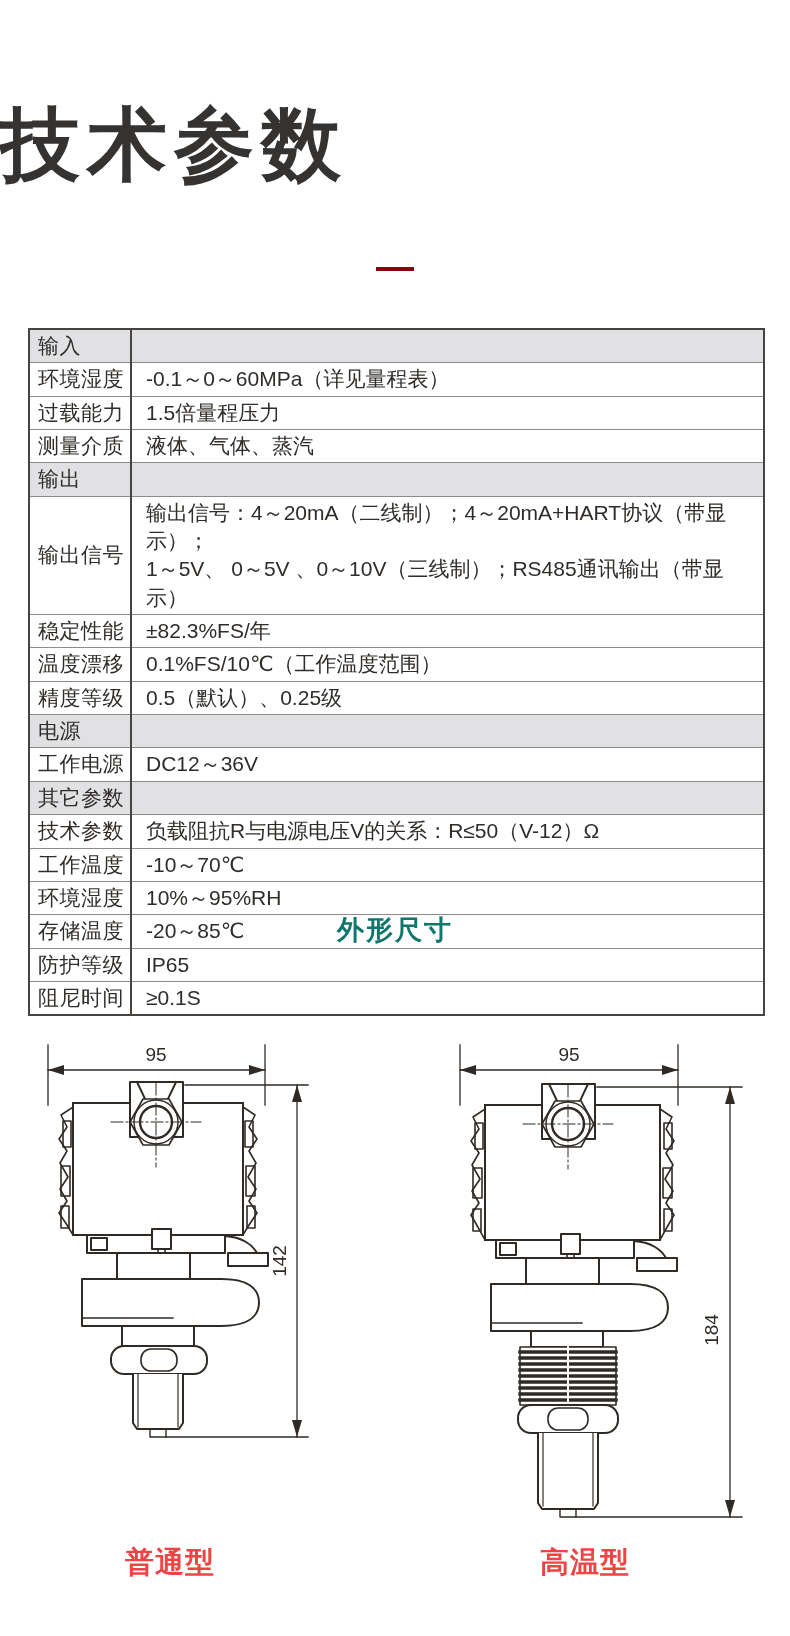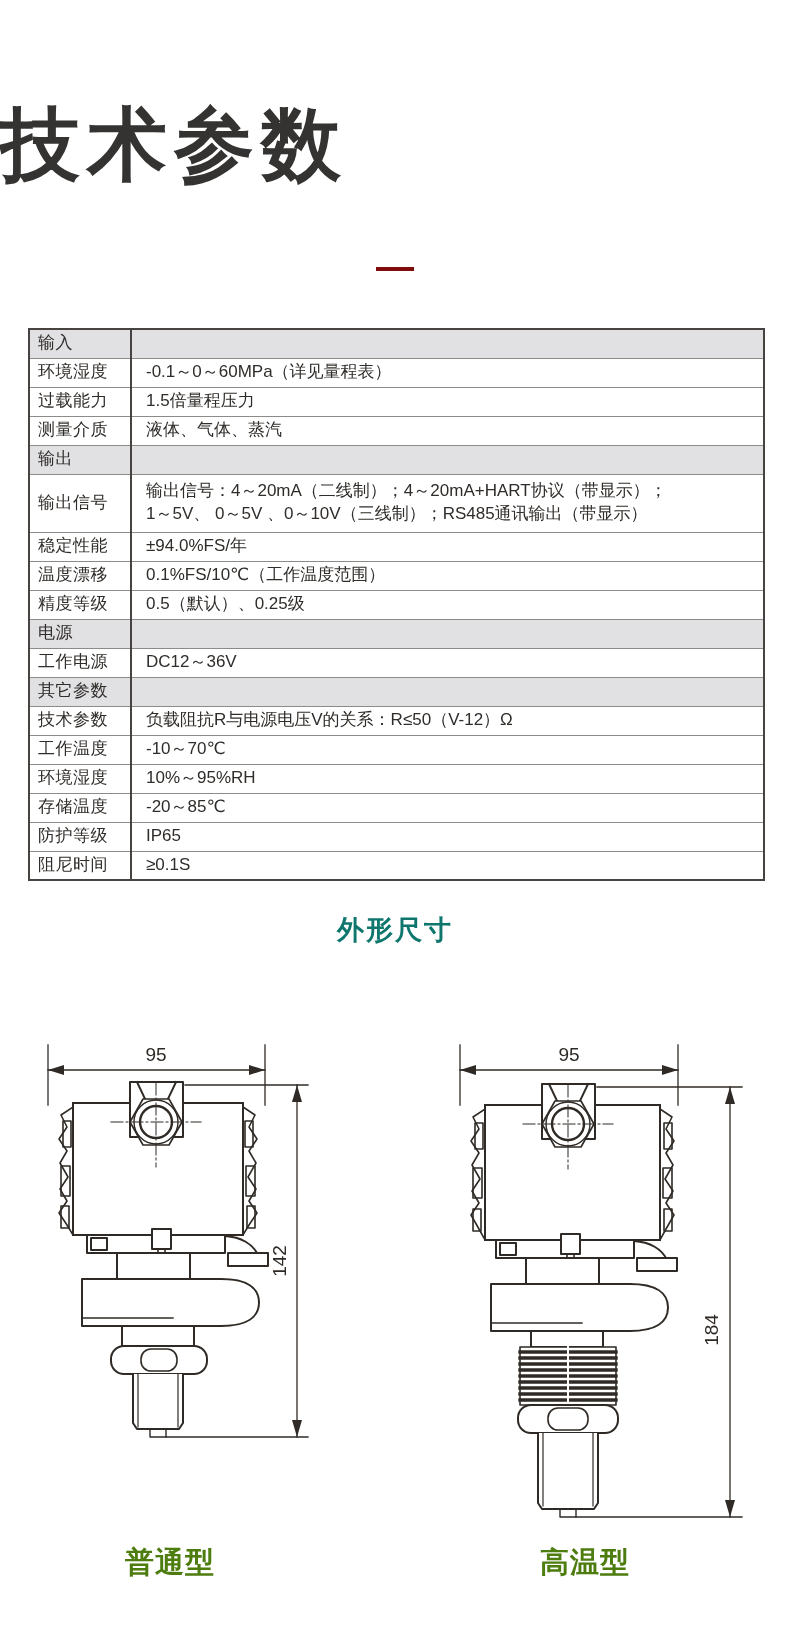--- a/index.html
+++ b/index.html
@@ -39,21 +39,21 @@
   }
   table.spec-table {
     width: 100%;
     border-collapse: collapse;
     border: 2px solid #474340;
     table-layout: fixed;
   }
   table.spec-table td {
     border-top: 1px solid #8d8a88;
     border-bottom: 1px solid #8d8a88;
-    font-size: 17px;
+    font-size: 21px;
     color: #2f2c29;
     vertical-align: middle;
     line-height: 1.35;
   }
   table.spec-table tr { height: 29px; }
   table.spec-table tr.tall { height: 58px; }
   td.label-cell {
     width: 102px;
     padding: 2px 4px 2px 8px;
     border-right: 2px solid #474340;
@@ -79,21 +79,21 @@
   .drawing { position: absolute; }
   .drawing svg { display: block; }
   #drawing-normal   { top: 1025px; left: 25px;  width: 290px; height: 430px; }
   #drawing-hightemp { top: 1025px; left: 420px; width: 330px; height: 500px; }
   .drawing-caption {
     position: absolute;
     top: 1543px;
     text-align: center;
     font-size: 29px;
     font-weight: 800;
-    color: #4d7c0f;
+    color: #ef4444;
     letter-spacing: 1px;
   }
   #caption-normal   { left: 25px;  width: 290px; }
   #caption-hightemp { left: 420px; width: 330px; }
 
   .dim-text {
     font-family: "Liberation Sans", "DejaVu Sans", sans-serif;
     font-size: 19px;
     fill: #2f2a25;
   }
@@ -129,21 +129,21 @@
             <td class="label-cell">输出</td>
             <td class="value-cell"></td>
           </tr>
           <tr class="data-row tall">
             <td class="label-cell">输出信号</td>
             <td class="value-cell">输出信号：4～20mA（二线制）；4～20mA+HART协议（带显示）；
 1～5V、  0～5V 、0～10V（三线制）；RS485通讯输出（带显示）</td>
           </tr>
           <tr class="data-row">
             <td class="label-cell">稳定性能</td>
-            <td class="value-cell">±94.0%FS/年</td>
+            <td class="value-cell">±82.3%FS/年</td>
           </tr>
           <tr class="data-row">
             <td class="label-cell">温度漂移</td>
             <td class="value-cell">0.1%FS/10℃（工作温度范围）</td>
           </tr>
           <tr class="data-row">
             <td class="label-cell">精度等级</td>
             <td class="value-cell">0.5（默认）、0.25级</td>
           </tr>
           <tr class="section-row">

